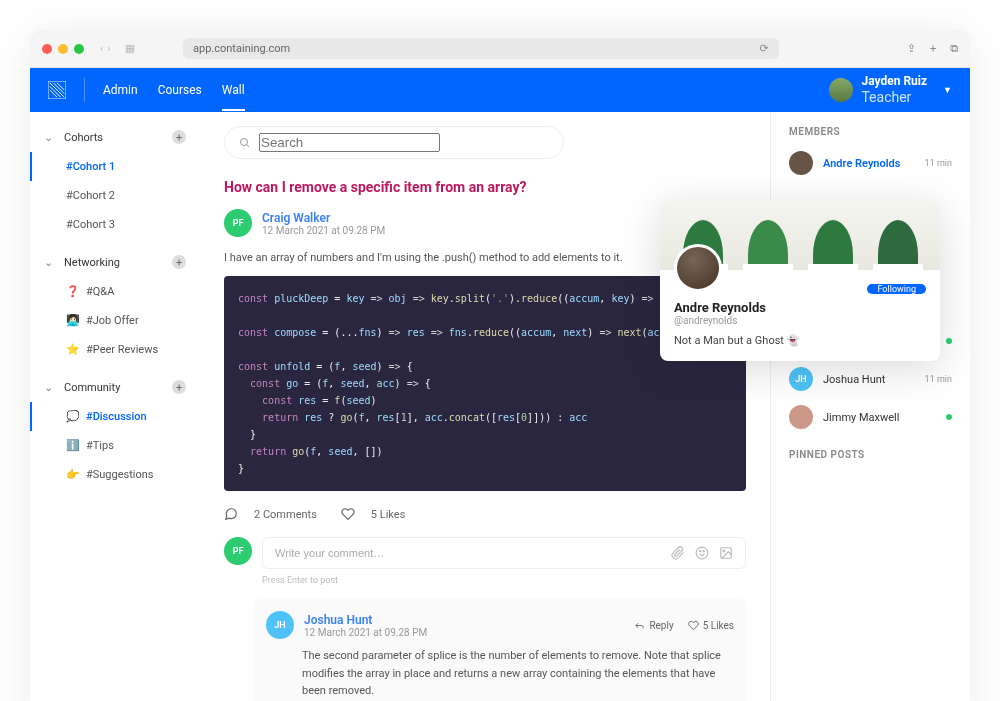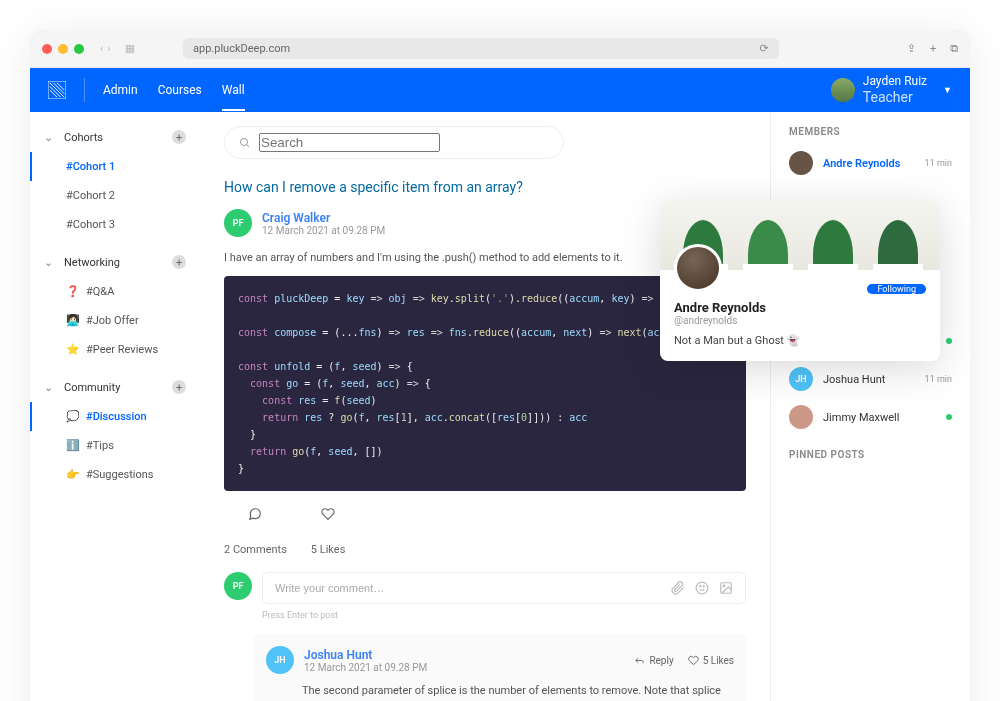--- a/index.html
+++ b/index.html
@@ -29,30 +29,30 @@
 .section { margin-bottom: 8px; }
 .section-hd { display: flex; align-items: center; padding: 8px 14px; color: #333; cursor: pointer; }
 .chev { width: 10px; color: #888; margin-right: 10px; }
 .add { margin-left: auto; width: 14px; height: 14px; border-radius: 50%; background: #ddd; display: flex; align-items: center; justify-content: center; color: #666; font-size: 11px; }
 .item { padding: 8px 14px 8px 36px; display: flex; align-items: center; gap: 6px; cursor: pointer; color: #555; }
 .item.blue { color: #0066ff; font-weight: 500; border-left: 2px solid #0066ff; padding-left: 34px; }
 .emoji { width: 14px; text-align: center; }
 
 .main { flex: 1; padding: 14px 24px; min-width: 0; }
 .search { display: flex; align-items: center; gap: 8px; border: 1px solid #eee; border-radius: 18px; padding: 6px 14px; color: #999; font-size: 12px; margin-bottom: 20px; width: 340px; }
-.post-title { font-size: 14px; font-weight: 400; color: #0369a1; margin-bottom: 14px; }
+.post-title { font-size: 14px; font-weight: 700; color: #be185d; margin-bottom: 14px; }
 .author { display: flex; align-items: center; gap: 10px; margin-bottom: 14px; }
 .av-sm { width: 28px; height: 28px; border-radius: 50%; display: flex; align-items: center; justify-content: center; font-size: 9px; font-weight: 600; color: #fff; }
 .author-name { font-size: 12px; font-weight: 600; color: #3b82f6; }
 .author-date { font-size: 10px; color: #999; }
 .post-body { font-size: 11px; color: #555; margin-bottom: 12px; }
 .code { background: #2b2640; color: #eee; padding: 14px; border-radius: 4px; font-family: Menlo, monospace; font-size: 10px; line-height: 1.7; white-space: pre; margin-bottom: 16px; overflow: hidden; }
 .kw { color: #c586c0; } .fn { color: #dcdcaa; } .var { color: #9cdcfe; } .op { color: #d4d4d4; } .num { color: #b5cea8; } .str { color: #ce9178; }
 .stats { display: flex; gap: 24px; font-size: 11px; color: #666; margin-bottom: 16px; }
-.stat { display: flex; align-items: center; gap: 22px; flex-direction: column; }
+.stat { display: flex; align-items: center; gap: 16px; }
 
 .comment-input { display: flex; align-items: center; gap: 10px; border: 1px solid #eee; border-radius: 6px; padding: 8px 12px; font-size: 11px; color: #aaa; }
 .comment-input input { flex: 1; border: none; outline: none; font-size: 11px; }
 .comment-input input::placeholder { color: #aaa; }
 .ci-icons { display: flex; gap: 10px; color: #bbb; }
 .hint { font-size: 9px; color: #bbb; margin: 6px 0 14px 42px; }
 
 .reply { background: #fafafa; border-radius: 6px; padding: 12px; margin-left: 30px; }
 .reply-hd { display: flex; align-items: center; margin-bottom: 8px; }
 .reply-actions { margin-left: auto; display: flex; gap: 14px; font-size: 10px; color: #666; }
@@ -89,21 +89,21 @@
       <div class="dot red"></div>
       <div class="dot yellow"></div>
       <div class="dot green"></div>
     </div>
     <div class="nav-arrows">
       <span>‹</span>
       <span>›</span>
     </div>
     <span style="margin-left:6px;color:#bbb">▦</span>
     <div class="urlbar">
-      <span>app.pluckDeep.com</span>
+      <span>app.containing.com</span>
       <span class="refresh">⟳</span>
     </div>
     <div class="tb-icons">
       <span>⇪</span>
       <span>+</span>
       <span>⧉</span>
     </div>
   </div>
 
   <div class="topbar">
@@ -113,21 +113,21 @@
       </svg>
     <div style="width:1px;height:24px;background:rgba(255,255,255,0.3);margin-right:18px"></div>
     <div class="nav">
       <div class="nav-item">Admin</div>
       <div class="nav-item">Courses</div>
       <div class="nav-item active">Wall</div>
     </div>
     <div class="user-area">
       <div class="avatar" style="background:linear-gradient(#8a6,#574)"></div>
       <div class="user-meta">
-        <span style="font-weight:400">Jayden Ruiz</span>
+        <span style="font-weight:700">Jayden Ruiz</span>
         <span class="user-role">Teacher</span>
       </div>
       <span style="margin-left:8px;font-size:9px">▼</span>
     </div>
   </div>
 
   <div class="body">
     <div class="sidebar">
       <div class="section">
         <div class="section-hd">

